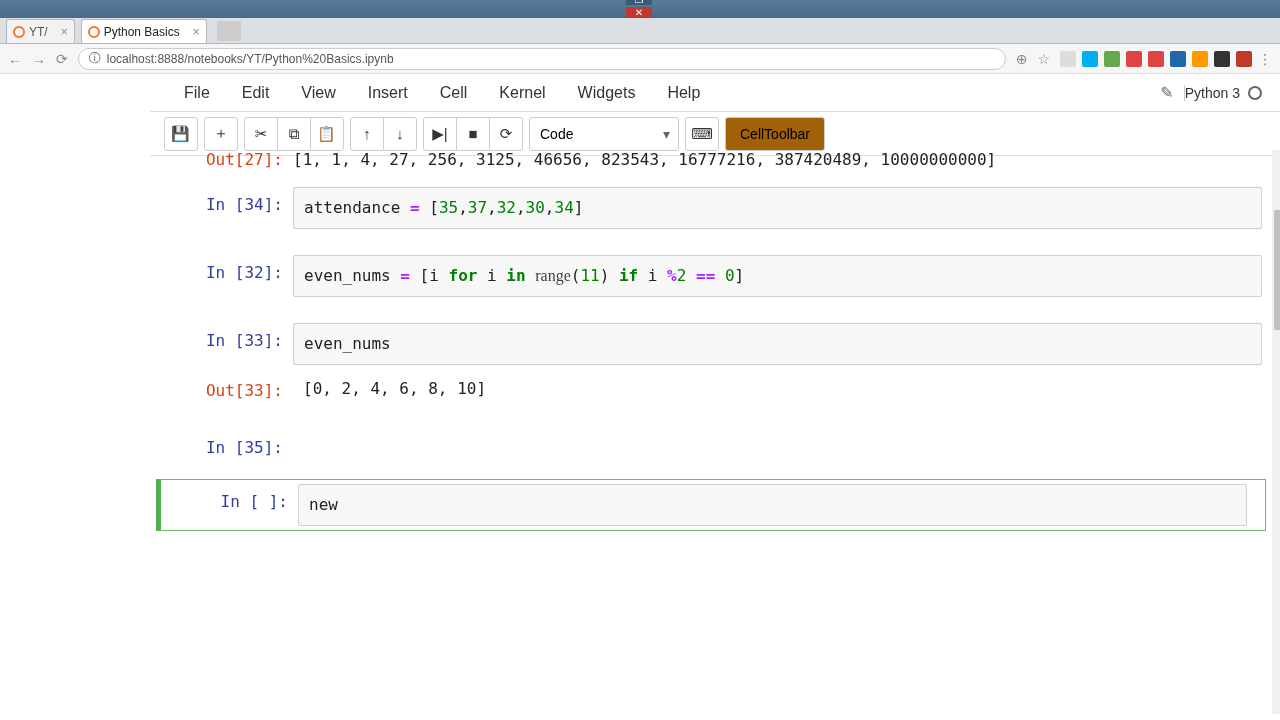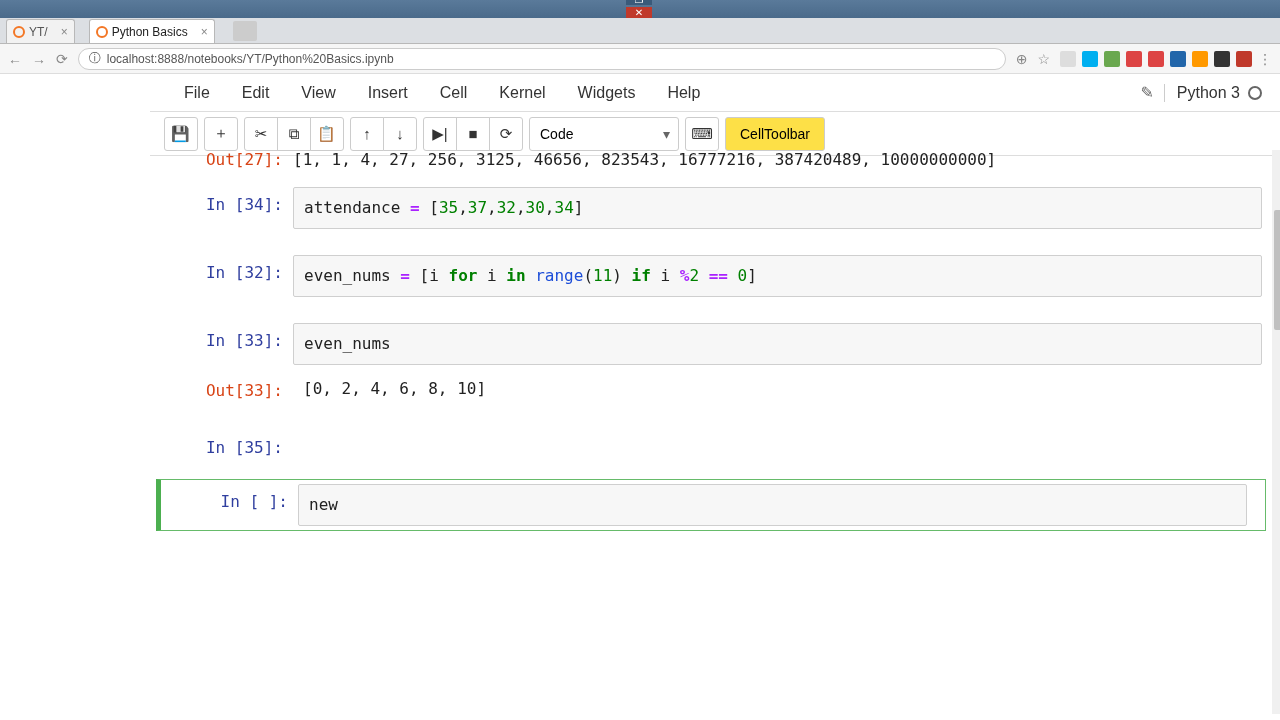--- a/index.html
+++ b/index.html
@@ -4,72 +4,72 @@
 <style>
 * { box-sizing: border-box; margin: 0; padding: 0; }
 body { font-family: "Segoe UI", Arial, sans-serif; font-size: 13px; background: #fff; overflow: hidden; width: 1280px; height: 720px; }
 
 
 .titlebar { height: 18px; background: linear-gradient(#5a7a9a,#4a6a8a); display:flex; justify-content:flex-end; align-items:center; gap:2px; padding-right:2px;flex-direction:column;}
 .titlebar .tbtn { width:26px; height:16px; background:#3a5a7a; color:#fff; font-size:10px; display:flex; align-items:center; justify-content:center; }
 .titlebar .tbtn.red{background:#c0392b;}
 .titlebar .data-btn{background:#2c3e50; width:auto; padding:0 6px; font-size:10px;}
 .tabstrip { height: 26px; background: #dcdfe3; display:flex; align-items:flex-end; padding-left:6px; border-bottom:1px solid #b8b8b8;}
-.tab { height:24px; background:#f2f2f2; border:1px solid #b8b8b8; border-bottom:none; border-radius:3px 3px 0 0; padding:0 26px 0 22px; display:flex; align-items:center; font-size:12px; color:#555; position:relative; margin-right:14px;}
+.tab { height:24px; background:#f2f2f2; border:1px solid #b8b8b8; border-bottom:none; border-radius:3px 3px 0 0; padding:0 26px 0 22px; display:flex; align-items:center; font-size:12px; color:#555; position:relative; margin-right:6px;}
 .tab.active{background:#fff; color:#222;}
 .tab .favicon{position:absolute; left:6px; width:12px; height:12px; border:2px solid #f37726; border-radius:50%;}
 .tab .close{position:absolute; right:6px; font-size:12px; color:#888;}
 .newtab{width:24px; height:20px; background:#ccc; border-radius:2px; margin-left:4px; margin-bottom:2px;}
 
 .addrbar{height:30px; background:#f6f6f6; display:flex; align-items:center; padding:0 8px; gap:10px; border-bottom:1px solid #ddd;}
 .addrbar .nav-ico{color:#888; font-size:14px;}
 .url-box{flex:1; height:22px; border:1px solid #ccc; border-radius:12px; display:flex; align-items:center; padding:0 10px; gap:6px; font-size:12px; color:#555; background:#fff;}
 .ext-icons{display:flex; gap:6px; align-items:center;}
 .ext-icons .ei{width:16px; height:16px; border-radius:2px;}
 
 
 .jp-container{background:#fff; height:calc(720px - 18px - 26px - 30px); display:flex; justify-content:flex-end; position:relative;}
 .jp-page{width:1130px; background:#fff;}
 .jp-menubar{height:38px; display:flex; align-items:center; padding:0 18px; border-bottom:1px solid #ddd;}
 .jp-menubar .mitem{padding:6px 16px; font-size:16px; color:#333;}
 .jp-menubar .spacer{flex:1;}
 .jp-menubar .edit-ico{font-size:16px; color:#666; margin-right:10px;}
-.jp-menubar .kernel{font-size:16px; color:#333; border-left:1px solid #ccc; padding-left:12px; display:flex; align-items:center; gap:8px;}
+.jp-menubar .kernel{font-size:14px; color:#333; border-left:1px solid #ccc; display:flex; align-items:center; gap:8px;}
 .jp-menubar .kcircle{width:14px; height:14px; border:2px solid #666; border-radius:50%;}
 
 .jp-toolbar{height:44px; display:flex; align-items:center; padding:0 14px; gap:6px; border-bottom:1px solid #ddd;}
 .tbtn2{width:34px; height:34px; border:1px solid #ccc; background:#fff; border-radius:3px; display:flex; align-items:center; justify-content:center; font-size:15px; color:#333;}
 .tgrp{display:flex; gap:0;}
 .tgrp .tbtn2{border-radius:0; margin-left:-1px;}
 .tgrp .tbtn2:first-child{border-radius:3px 0 0 3px; margin-left:0;}
 .tgrp .tbtn2:last-child{border-radius:0 3px 3px 0;}
 .cell-type{height:34px; border:1px solid #ccc; border-radius:3px; padding:0 28px 0 10px; font-size:14px; background:#fff; position:relative; display:flex; align-items:center; min-width:150px;}
 .cell-type::after{content:"▾"; position:absolute; right:8px; color:#666;}
-.cell-toolbar-btn{height:34px; border:1px solid #ccc; border-radius:3px; padding:0 14px; font-size:14px; background:#fde047; display:flex; align-items:center;}
+.cell-toolbar-btn{height:34px; border:1px solid #ccc; border-radius:3px; padding:0 14px; font-size:14px; background:#a16207; display:flex; align-items:center;}
 
 
 .nb-area{padding:0 0 20px 0; position:relative; height:calc(100% - 82px);}
 .nb-scroll{position:absolute; right:-6px; top:0; bottom:0; width:14px; background:#f0f0f0;}
 .nb-scroll .thumb{position:absolute; left:2px; right:2px; top:60px; height:120px; background:#c0c0c0; border-radius:2px;}
 
 .cell-row{display:flex; padding:4px 18px 4px 8px; align-items:flex-start;}
 .prompt{width:135px; text-align:right; font-family:monospace; font-size:16px; padding:8px 10px 0 0; white-space:nowrap;}
 .prompt.in{color:#303F9F;}
 .prompt.out{color:#D84315;}
 .input-area{flex:1; border:1px solid #cfcfcf; background:#f7f7f7; border-radius:2px; padding:8px 10px; font-family:monospace; font-size:16px; line-height:1.5; color:#222; white-space:pre;}
 .output-area{flex:1; padding:6px 10px; font-family:monospace; font-size:16px; color:#222;}
 .cell-wrap{margin:8px 0 18px 0;}
 .cell-wrap.selected{border:1px solid #66BB6A; border-left:5px solid #4CAF50; border-radius:0; margin-left:6px; margin-right:14px;}
 .cell-wrap.selected .cell-row{padding-left:2px;}
 
 
 .kw{color:#008000; font-weight:bold;}
 .op{color:#AA22FF; font-weight:bold;}
 .num{color:#008000;}
-.bi{color:#1d4ed8;}
+.bi{color:#404040;font-family:Liberation Serif, serif;}
 </style>
 </head>
 <body>
 
 <div class="titlebar">
   <div class="tbtn data-btn">Data &amp;</div>
   <div class="tbtn">—</div>
   <div class="tbtn">❐</div>
   <div class="tbtn red">✕</div>
 </div>

